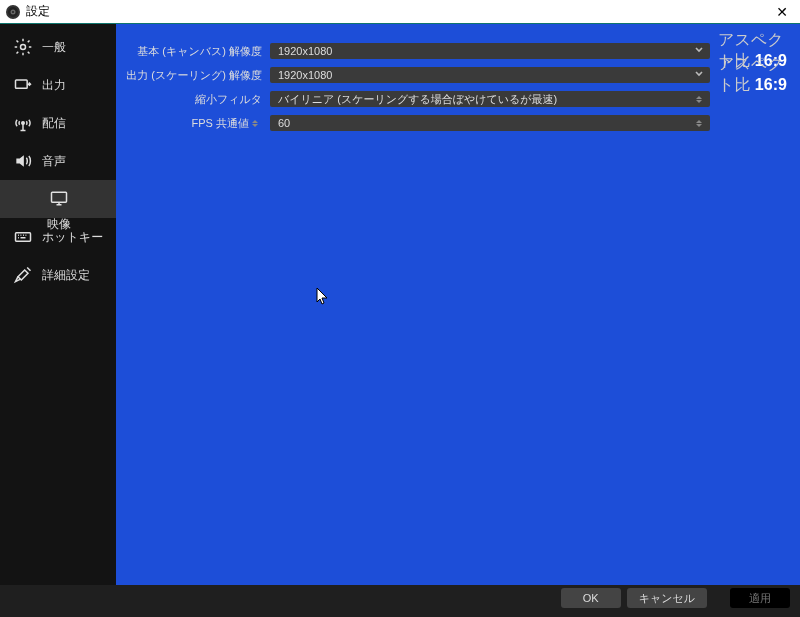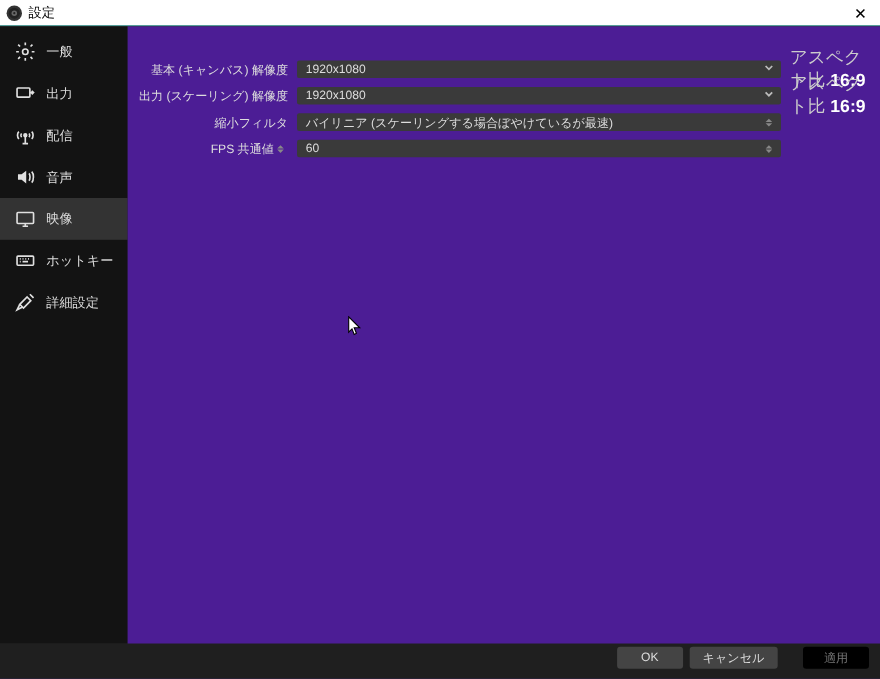--- a/index.html
+++ b/index.html
@@ -55,30 +55,30 @@
 }
 .sidebar-item {
   display: flex;
   align-items: center;
   gap: 8px;
   padding: 8px 10px 8px 12px;
   height: 38px;
   color: #ddd;
   cursor: pointer;
 }
-.sidebar-item.active { background: #333333; }
+.sidebar-item.active { background: #333333; flex-direction: column; }
 .sidebar-item .icon { width: 22px; height: 22px; display:flex; align-items:center; justify-content:center; }
 .sidebar-item .icon svg { stroke: #e0e0e0; fill: none; stroke-width: 1.8; }
 .sidebar-item .label { font-size: 12px; }
 
 
 .content {
   flex: 1;
-  background: #4c1d95;
-  padding: 28px 10px 10px 0;
+  background: #1d4ed8;
+  padding: 16px 10px 10px 0;
   position: relative;
 }
 .form-row {
   display: flex;
   align-items: center;
   height: 22px;
   margin-bottom: 2px;
 }
 .form-row .label {
   width: 154px;

